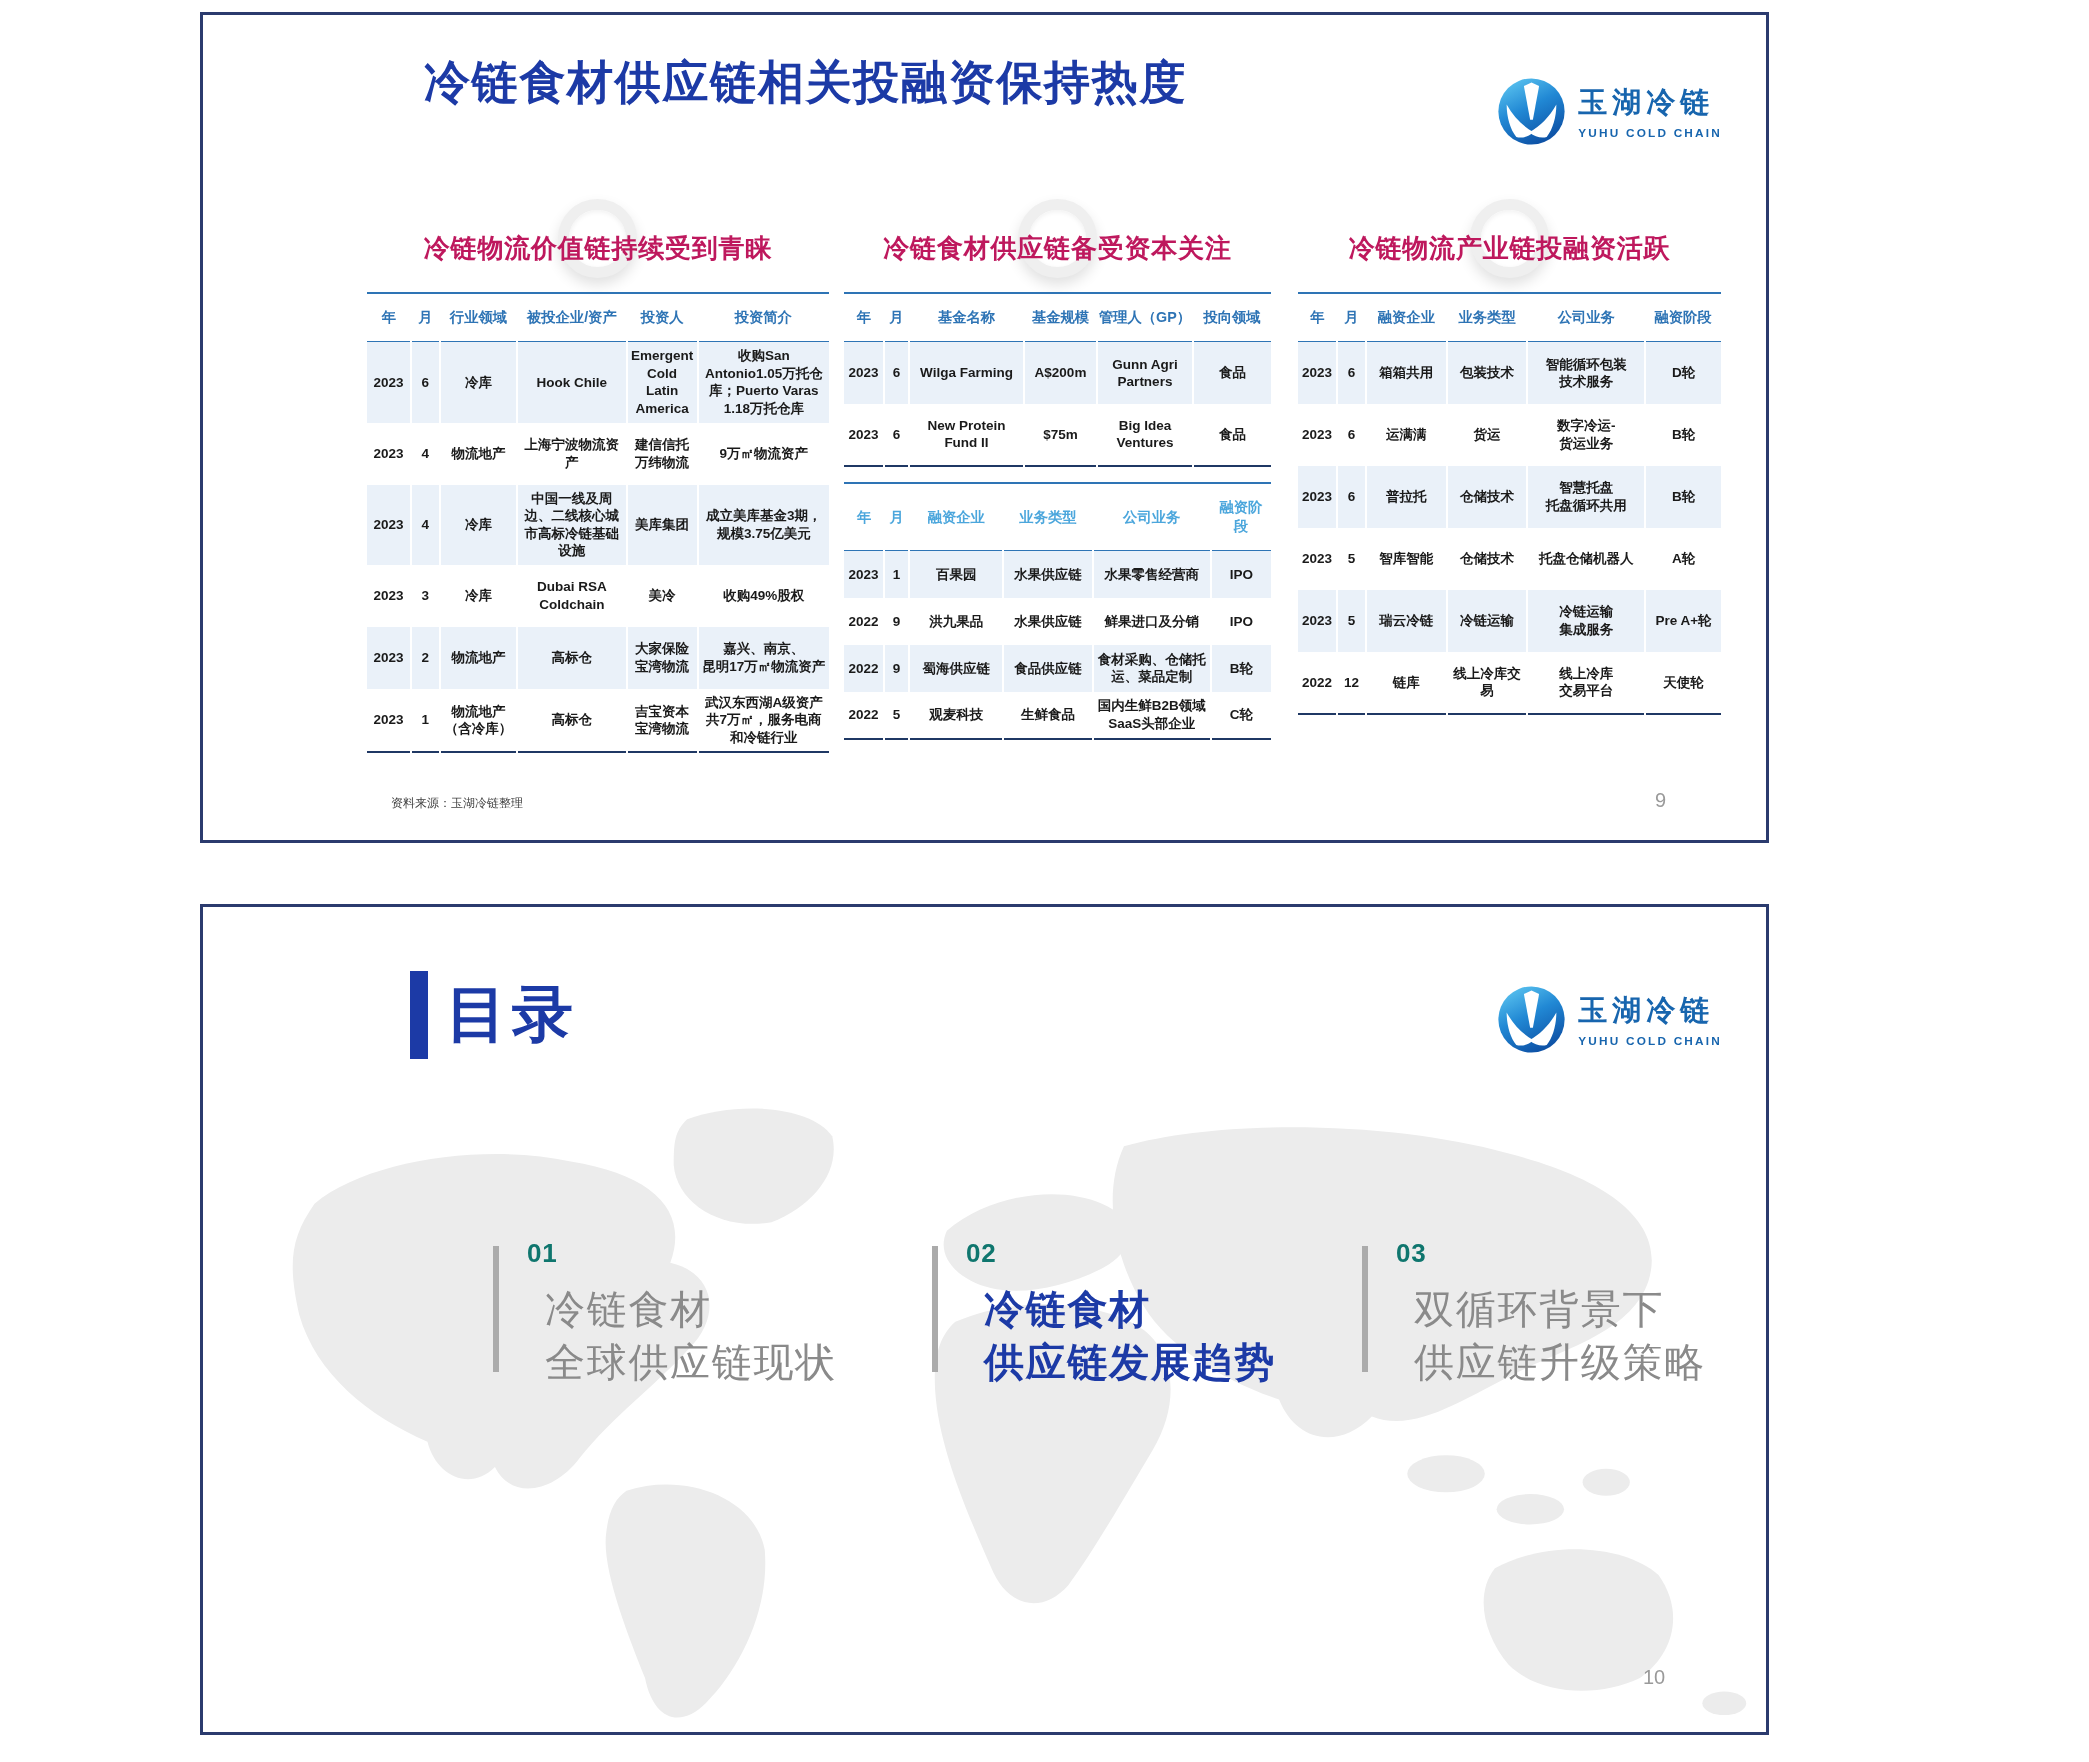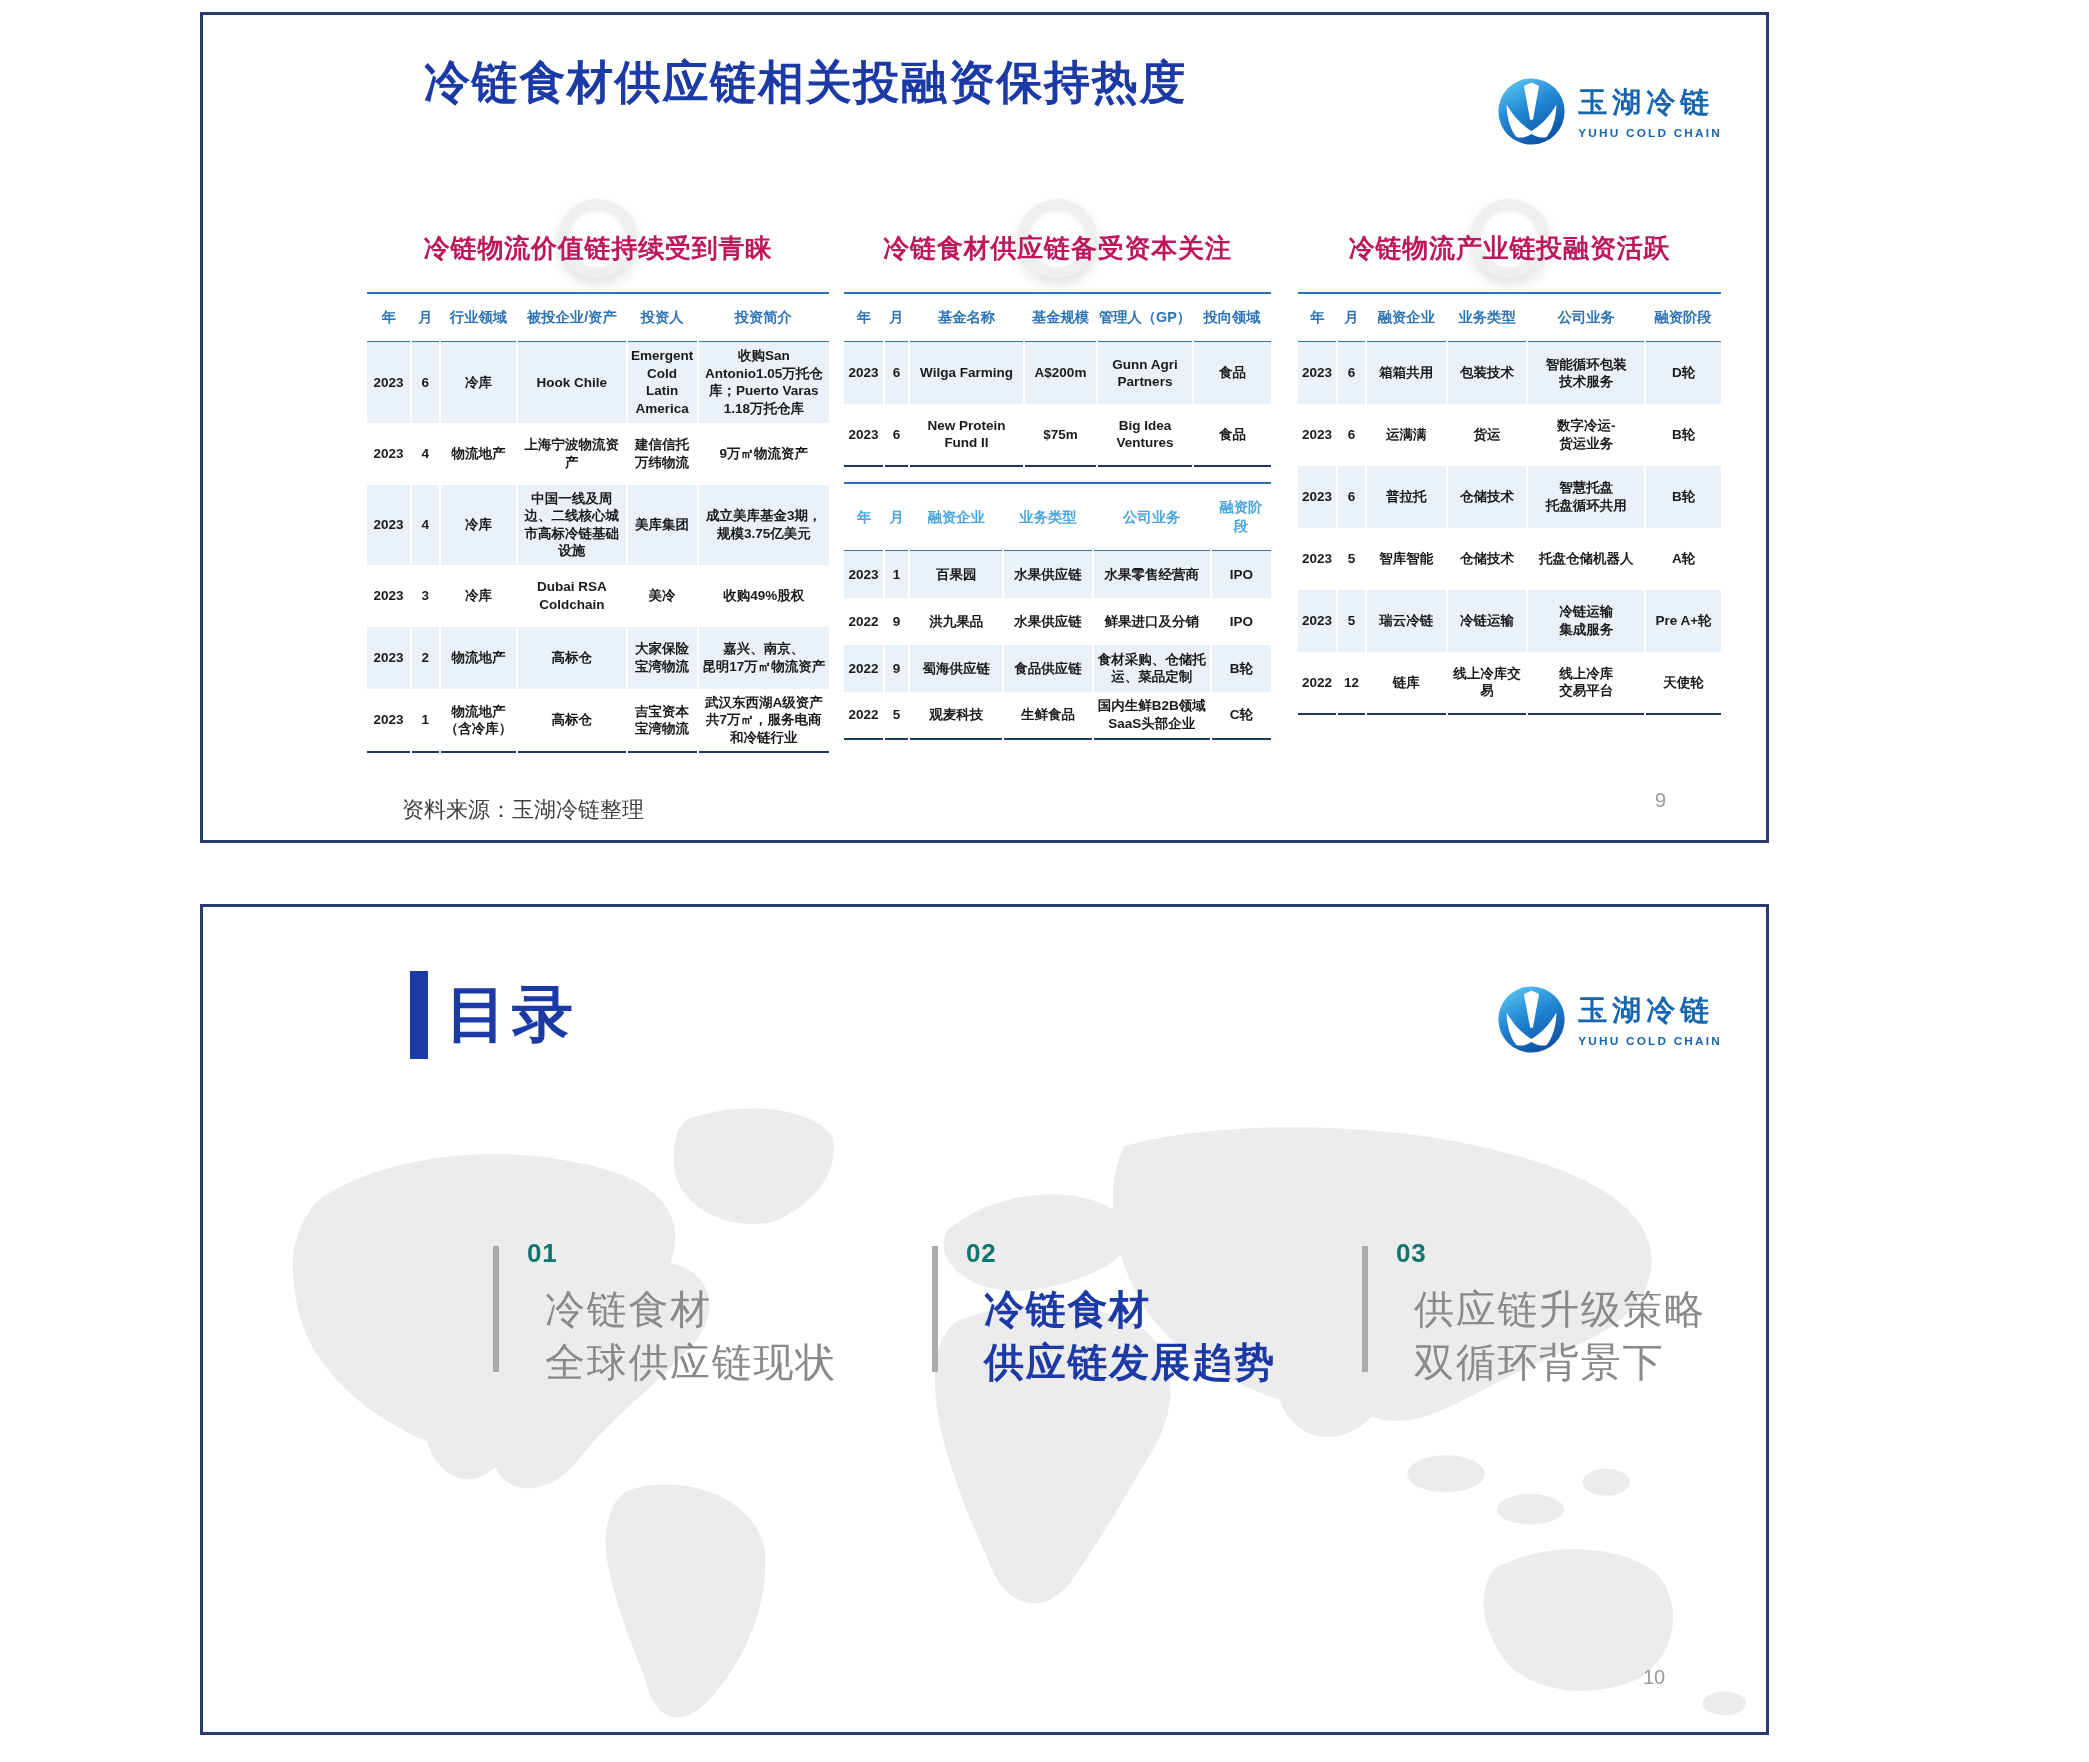--- a/index.html
+++ b/index.html
@@ -55,21 +55,21 @@
   #sec2-tableA th:nth-child(1){width:40px} #sec2-tableA th:nth-child(2){width:25px}
   #sec2-tableA th:nth-child(3){width:115px}#sec2-tableA th:nth-child(4){width:73px}
   #sec2-tableA th:nth-child(5){width:96px}#sec2-tableA th:nth-child(6){width:78px}
   #sec2-tableB th:nth-child(1){width:40px} #sec2-tableB th:nth-child(2){width:25px}
   #sec2-tableB th:nth-child(3){width:94px}#sec2-tableB th:nth-child(4){width:89px}
   #sec2-tableB th:nth-child(5){width:118px}#sec2-tableB th:nth-child(6){width:60px}
   #sec3-table th:nth-child(1){width:39px}  #sec3-table th:nth-child(2){width:29px}
   #sec3-table th:nth-child(3){width:81px}  #sec3-table th:nth-child(4){width:81px}
   #sec3-table th:nth-child(5){width:118px} #sec3-table th:nth-child(6){width:76px}
 
-  .source-note { position:absolute; left:199px; top:780px; font-size:22px; color:#3F3F3F; }
+  .source-note { position:absolute; left:188px; top:780px; font-size:12px; color:#3F3F3F; }
   .page-num { position:absolute; font-size:20px; color:#9A9A9A; }
   #slide1 .page-num { left:1452px; top:774px; }
   #slide2 .page-num { left:1440px; top:759px; }
 
   
   .toc-title-bar { position:absolute; left:207px; top:64px; width:17.7px; height:88px;
     background:#1C3AA6; z-index:3; }
   .s2-title { position:absolute; left:243px; top:67px; font-size:61px; font-weight:700;
     color:#1C3AA6; letter-spacing:5px; z-index:3; }
 
@@ -403,20 +403,20 @@
     <div class="toc-text">
       <div>冷链食材</div>
       <div>供应链发展趋势</div>
     </div>
   </div>
 
   <div class="toc-item" id="toc-item-3">
     <div class="toc-bar"></div>
     <div class="toc-num">03</div>
     <div class="toc-text">
+      <div>双循环背景下</div>
       <div>供应链升级策略</div>
-      <div>双循环背景下</div>
     </div>
   </div>
 
   <div class="page-num">10</div>
 </div>
 
 
 </body></html>

